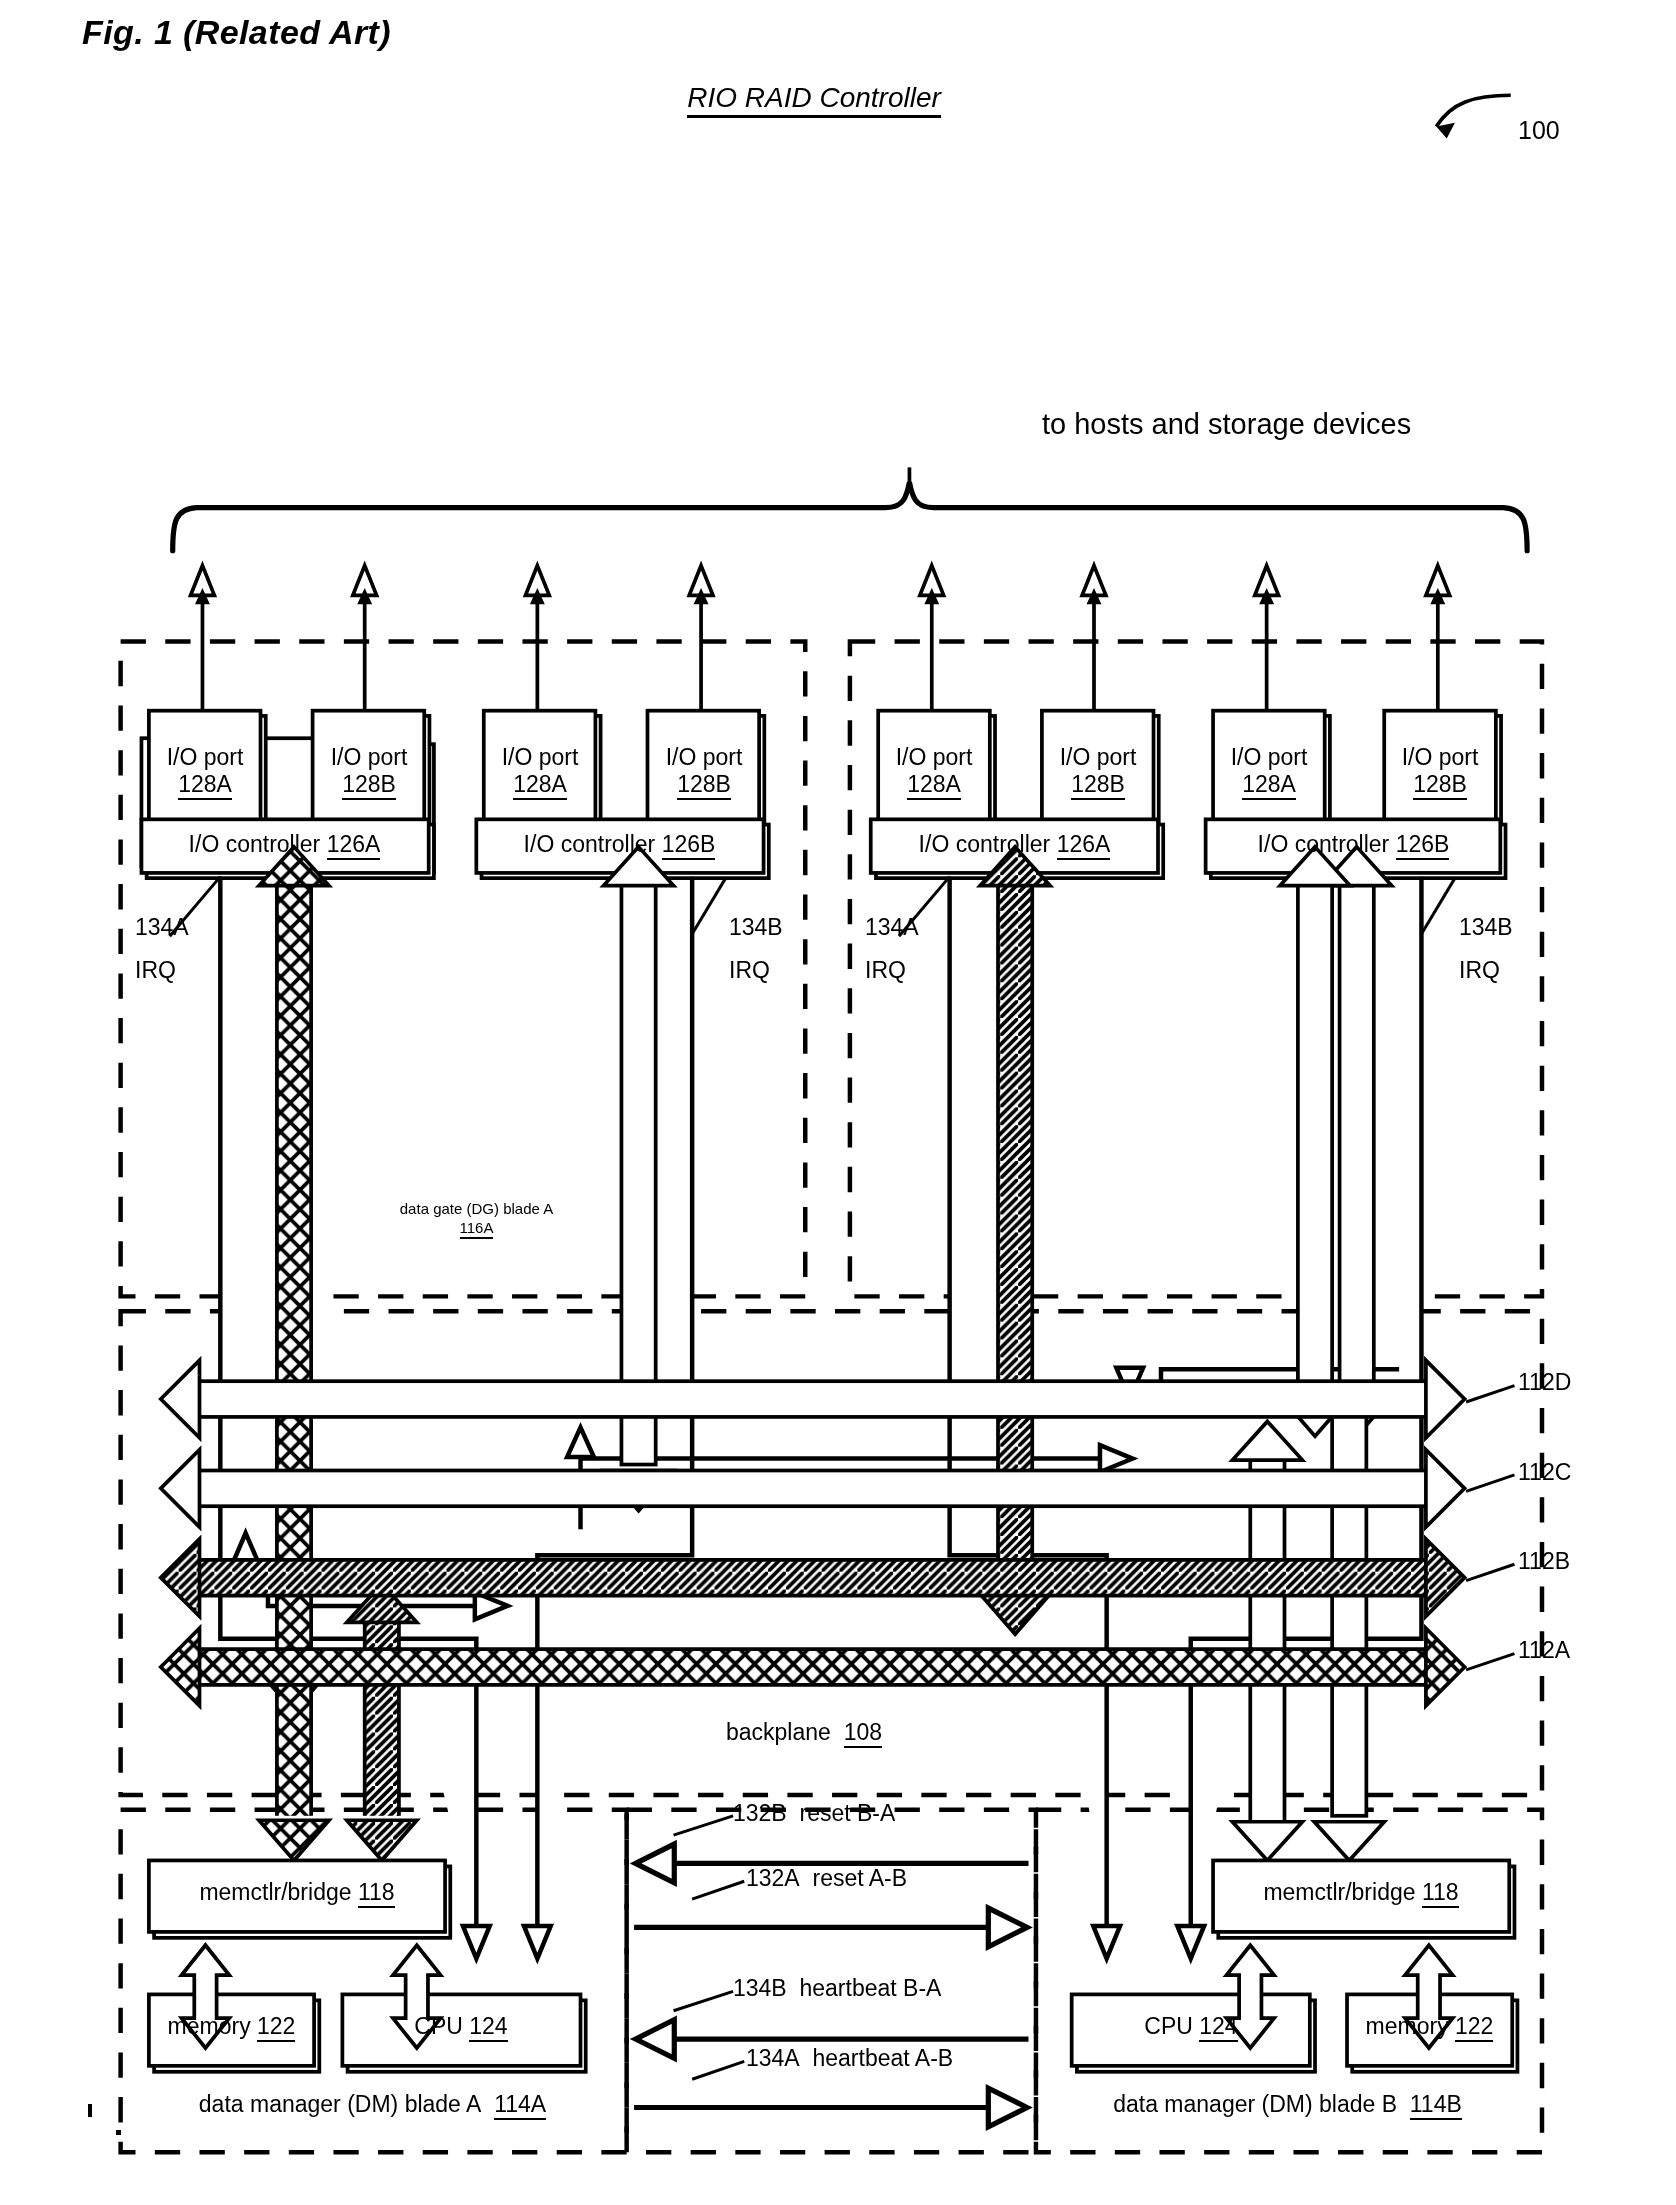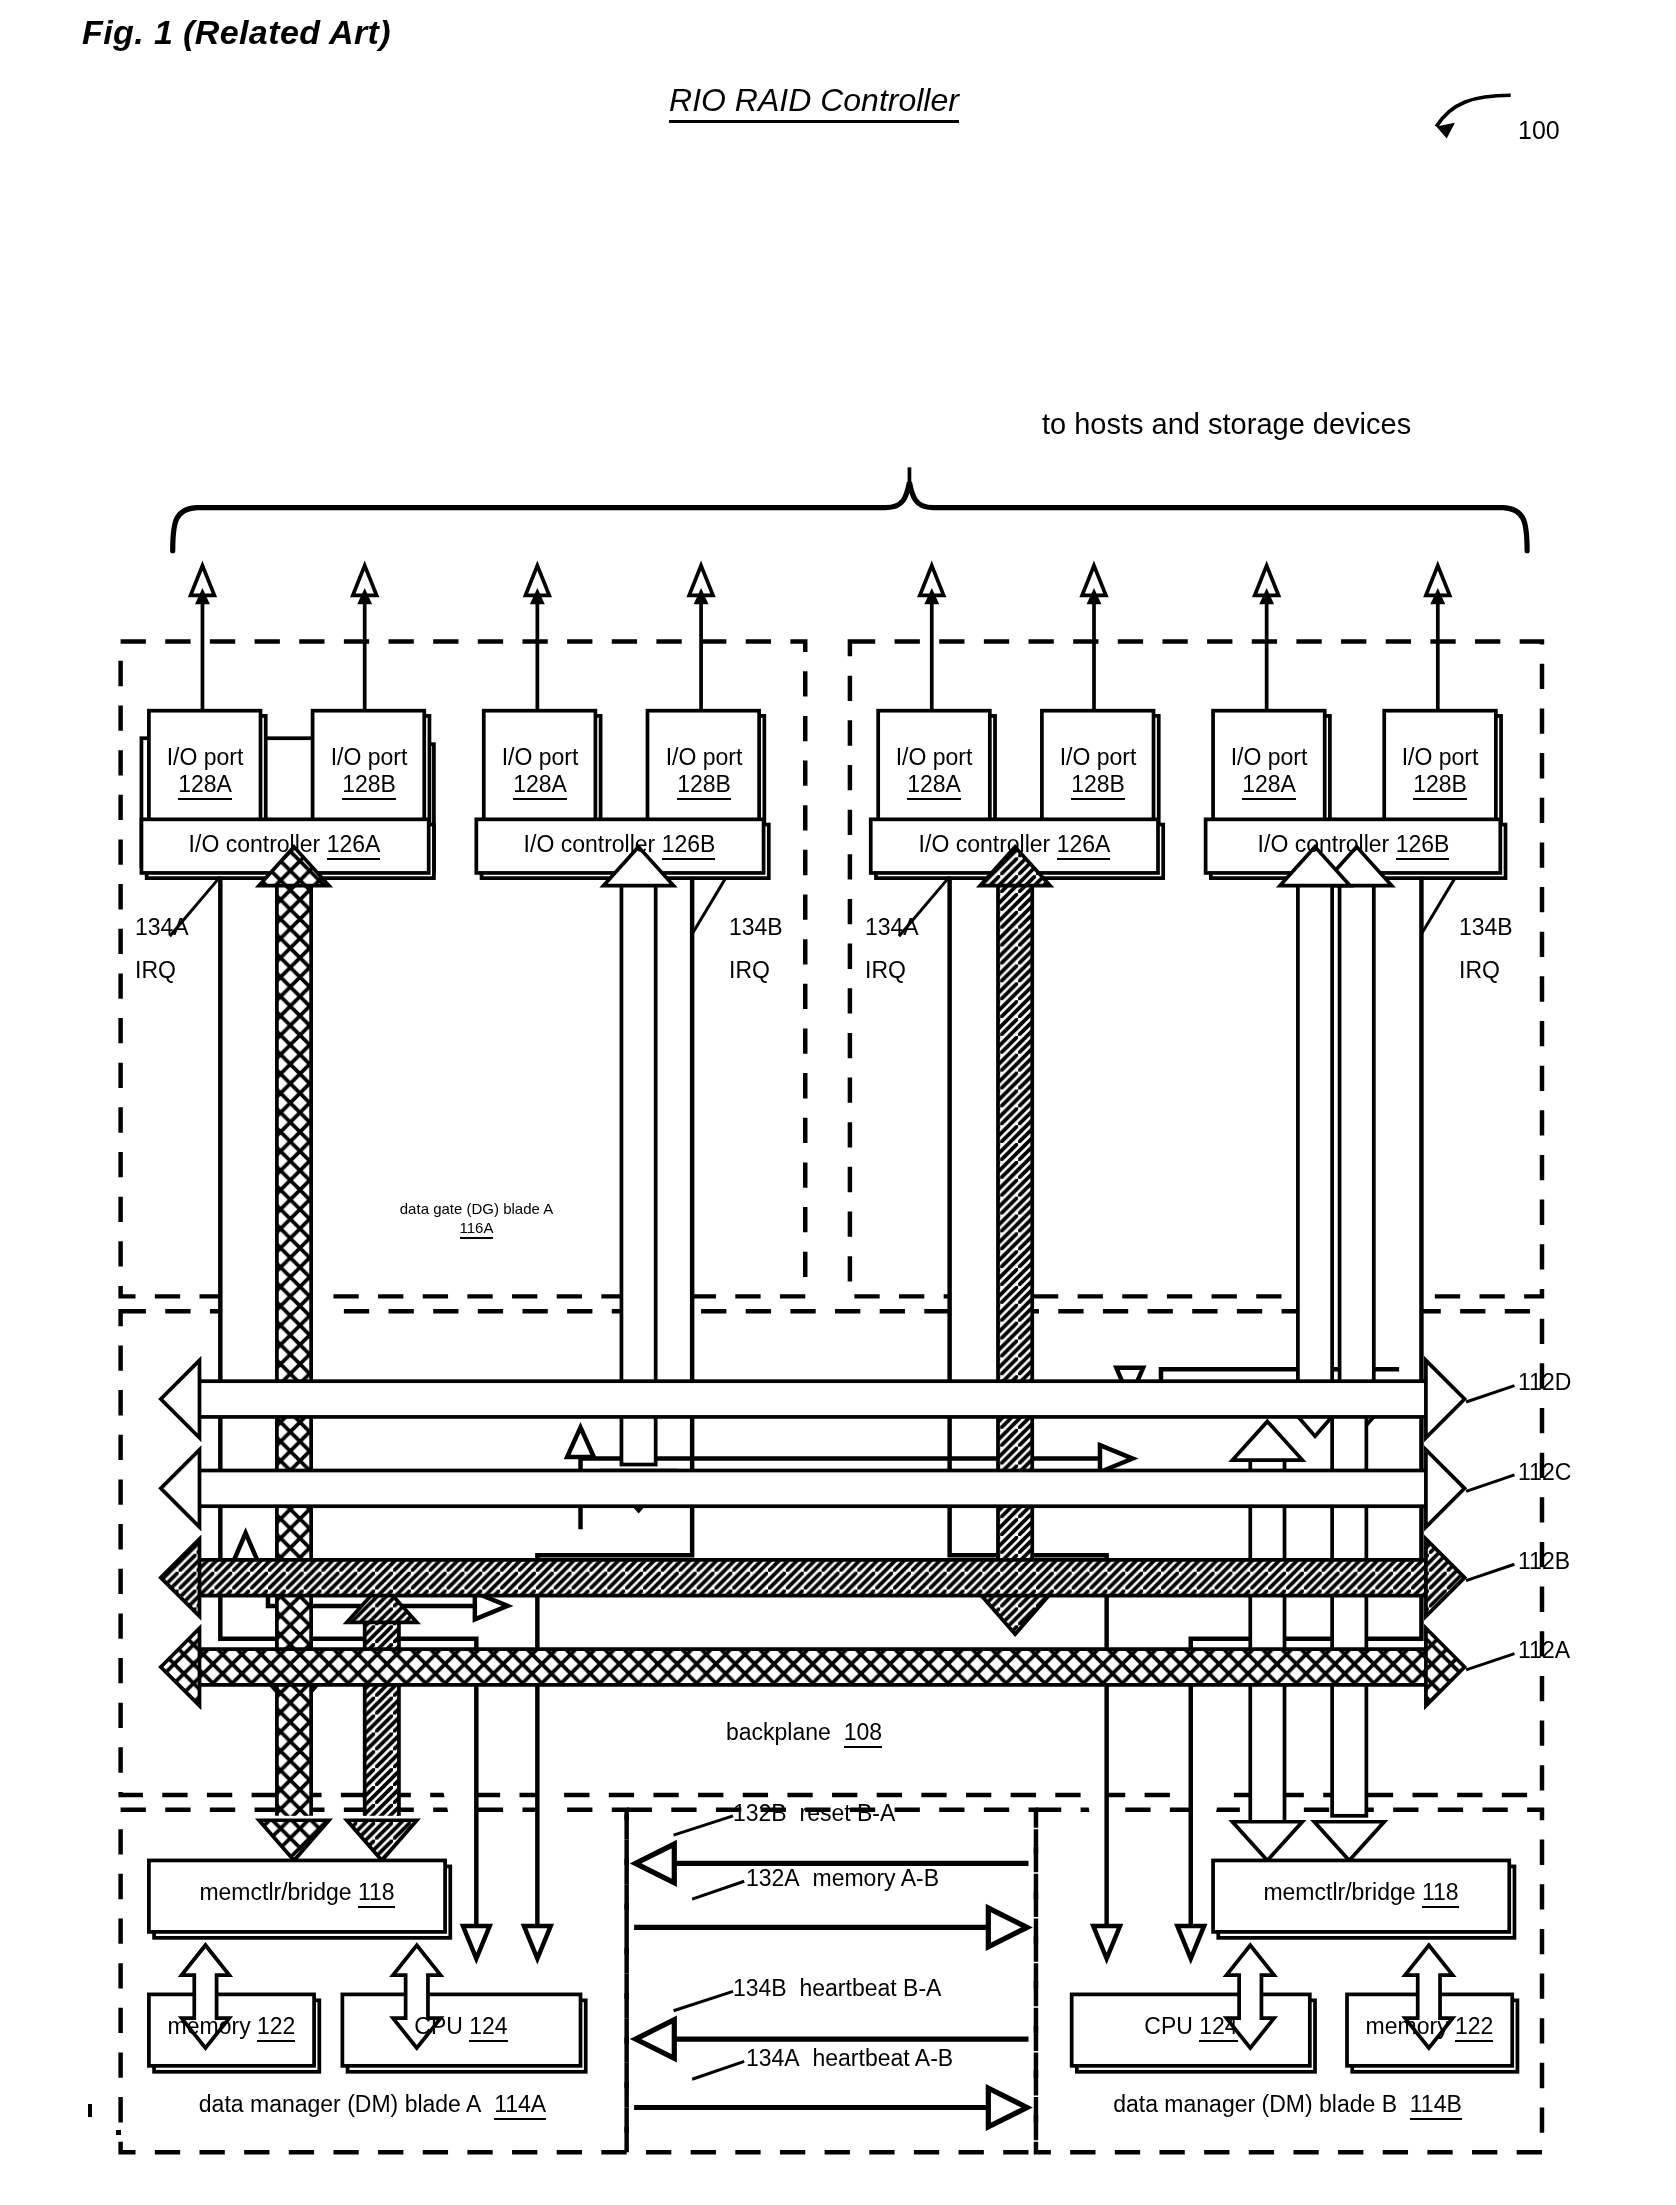--- a/index.html
+++ b/index.html
@@ -5,21 +5,21 @@
   html,body{margin:0;padding:0;background:#fff;}
   body{width:1676px;height:2205px;font-family:"Liberation Sans",sans-serif;color:#000;}
   #stage{position:relative;width:1676px;height:2205px;overflow:hidden;background:#fff;}
   svg{position:absolute;top:0;left:0;}
   .fig-title{
     position:absolute;left:82px;top:13.4px;
     font-style:italic;font-weight:bold;font-size:34px;letter-spacing:0.4px;
   }
   .doc-title{
     position:absolute;left:0;top:82px;width:1628px;text-align:center;
-    font-style:italic;font-size:32px;
+    font-style:italic;font-size:28px;
   }
   .doc-title span{border-bottom:3px solid #000;padding-bottom:2.2px;}
   .ref100{position:absolute;left:1518px;top:80px;font-size:25px;margin-top:36px;}
   .hosts-label{position:absolute;left:1042px;top:408px;font-size:29px;}
   .lbl{position:absolute;font-size:23px;white-space:nowrap;}
   .u{border-bottom:2.2px solid #000;padding-bottom:1px;}
   .boxtext{position:absolute;text-align:center;font-size:23px;line-height:1.18;}
   .dgname{position:absolute;text-align:center;font-size:15px;line-height:1.25;}
   .tiny-dot{position:absolute;width:4.5px;height:4.5px;background:#000;}
 </style>
@@ -442,21 +442,21 @@
   </div>
   <div class="boxtext" style="left:1042px;top:2091px;width:491px;">
     <span>data manager (DM) blade B</span>&nbsp;
     <span class="u">114B</span>
   </div>
 
   <div class="lbl" style="left:733px;top:1800px;">
     <span>132B</span>&nbsp;&nbsp;<span>reset B-A</span>
   </div>
   <div class="lbl" style="left:746px;top:1865px;">
-    <span>132A</span>&nbsp;&nbsp;<span>memory A-B</span>
+    <span>132A</span>&nbsp;&nbsp;<span>reset A-B</span>
   </div>
   <div class="lbl" style="left:733px;top:1975px;">
     <span>134B</span>&nbsp;&nbsp;<span>heartbeat B-A</span>
   </div>
   <div class="lbl" style="left:746px;top:2045px;">
     <span>134A</span>&nbsp;&nbsp;<span>heartbeat A-B</span>
   </div>
 
   <div class="tiny-dot" style="left:88px;top:2104px;width:3.7px;height:13.4px;"></div>
   <div class="tiny-dot" style="left:116px;top:2130px;"></div>

